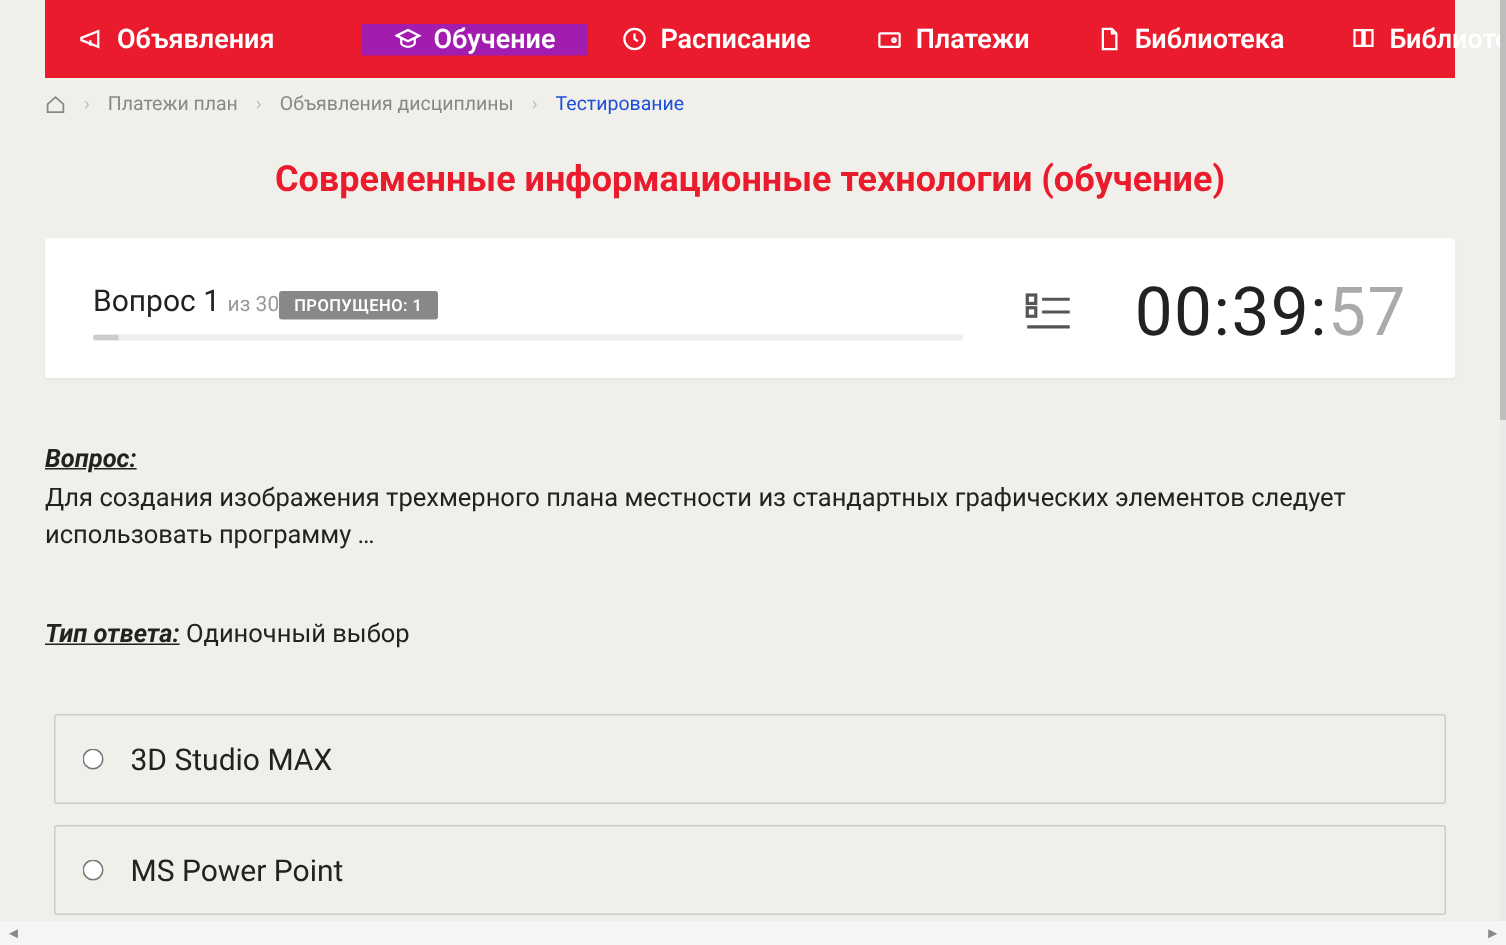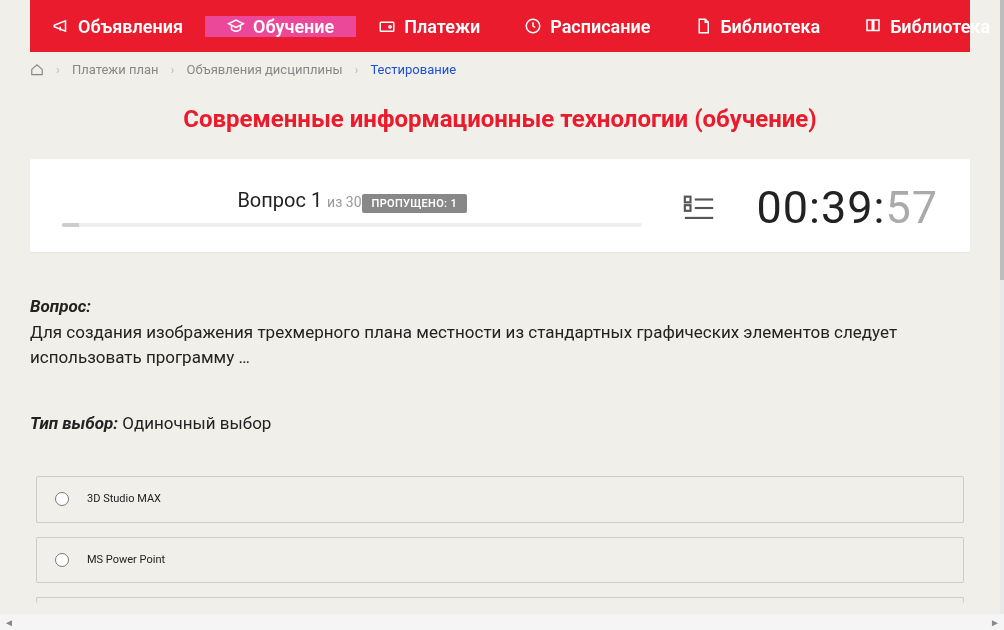--- a/index.html
+++ b/index.html
@@ -13,21 +13,21 @@
 }
 .container { width:940px; margin:0 auto; }
 
 
 .navbar { display:flex; background:#ea1b2d; height:52px;align-items:center; }
 .nav-item {
   display:flex; align-items:center; gap:8px; padding:0 22px;
   color:#fff; font-size:18px; font-weight:600; cursor:pointer;
   position:relative;
 }
-.nav-item.active { background:#ec4899; }
+.nav-item.active { background:#a21caf;margin-left:36px; }
 .nav-icon { width:18px; height:18px; flex:0 0 18px; }
 
 
 .breadcrumb {
   display:flex; align-items:center; gap:12px; padding:10px 0 8px 0;
   color:#888; font-size:13px;
 }
 .bc-item { color:#888; cursor:pointer; }
 .bc-item.current { color:#1d4ed8; cursor:default; }
 .bc-sep { color:#bbb; }
@@ -39,52 +39,52 @@
   margin:20px 0 26px 0;
 }
 
 
 .status-card {
   background:#fff; border-radius:2px; padding:22px 32px 18px 32px;
   display:flex; align-items:center; gap:40px;
   box-shadow:0 1px 2px rgba(0,0,0,0.04);
 }
 .status-left { flex:1; }
-.q-line { display:flex; align-items:baseline; justify-content:center; margin-bottom:10px; }
+.q-line { display:flex; align-items:baseline; justify-content:flex-start; margin-bottom:10px; }
 .q-num { font-size:20px; color:#222; font-weight:400; }
 .q-num .of { color:#999; font-size:14px; font-weight:400; }
 .skipped-badge {
   background:#888; color:#fff; font-size:11px; font-weight:600;
   padding:3px 10px; border-radius:2px; letter-spacing:0.3px;
 }
 .progress { height:4px; background:#eee; border-radius:2px; overflow:hidden; }
 .progress-fill { height:100%; background:#ccc; width:3%; }
 
 .list-icon { width:34px; height:34px; }
 .timer {
   font-size:45px; color:#222; font-weight:400; letter-spacing:1px;
   font-variant-numeric:tabular-nums;
 }
 .timer .sec { color:#aaa; }
 
 
 .qbody { padding:40px 0 0 0; color:#222; font-size:17px; line-height:1.5; }
-.qbody .label { font-weight:700; font-style:italic; }
+.qbody .label { font-weight:700; font-style:italic;text-decoration:underline; }
 .qbody .qtext { margin-top:2px; margin-bottom:40px; }
 .qbody .atype { margin-bottom:40px; }
 
 
 .options { padding:0 6px; }
 .option {
   border:1px solid #ccc; border-radius:2px; padding:14px 18px;
   display:flex; align-items:center; gap:18px; margin-bottom:14px;
   background:#f0efe9; cursor:pointer;
 }
 .option input[type=radio] { width:14px; height:14px; }
-.option-label { font-size:11px; color:#222; }
+.option-label { font-size:20px; color:#222; }
 .option.partial-bottom { border-bottom: none; padding-bottom: 2px; }
 
 
 .scroll-v {
   position:absolute; right:0; top:0; width:4px; height:614px; background:#e9e9e9;
 }
 .scroll-v-thumb { position:absolute; top:0; width:4px; height:280px; background:#bdbdbd; }
 .scroll-h {
   position:absolute; left:0; bottom:0; height:16px; width:1004px; background:#f5f5f5;
   display:flex; align-items:center; justify-content:space-between;
@@ -110,31 +110,31 @@
   </div>
   <div class="nav-item active">
     <svg class="nav-icon" viewBox="0 0 24 24" fill="none" stroke="#fff" stroke-width="2">
             <path d="M2 9l10-5 10 5-10 5-10-5z"></path>
             <path d="M6 11v5c0 1 3 3 6 3s6-2 6-3v-5"></path>
           </svg>
     <span>Обучение</span>
   </div>
   <div class="nav-item">
     <svg class="nav-icon" viewBox="0 0 24 24" fill="none" stroke="#fff" stroke-width="2">
+            <circle cx="12" cy="12" r="9"></circle>
+            <path d="M12 7v5l3 2"></path>
+          </svg>
+    <span>Расписание</span>
+  </div>
+  <div class="nav-item">
+    <svg class="nav-icon" viewBox="0 0 24 24" fill="none" stroke="#fff" stroke-width="2">
             <rect x="3" y="7" width="18" height="12" rx="1"></rect>
             <circle cx="16" cy="13" r="1.5"></circle>
           </svg>
     <span>Платежи</span>
-  </div>
-  <div class="nav-item">
-    <svg class="nav-icon" viewBox="0 0 24 24" fill="none" stroke="#fff" stroke-width="2">
-            <circle cx="12" cy="12" r="9"></circle>
-            <path d="M12 7v5l3 2"></path>
-          </svg>
-    <span>Расписание</span>
   </div>
   <div class="nav-item">
     <svg class="nav-icon" viewBox="0 0 24 24" fill="none" stroke="#fff" stroke-width="2">
             <path d="M7 3h8l4 4v14H7z"></path>
             <path d="M15 3v4h4"></path>
           </svg>
     <span>Библиотека</span>
   </div>
   <div class="nav-item">
     <svg class="nav-icon" viewBox="0 0 24 24" fill="none" stroke="#fff" stroke-width="2">
@@ -187,21 +187,21 @@
     <span>00:39:</span><span class="sec">57</span>
   </div>
 </div>
 
 <div class="qbody">
   <div class="qtext">
     <span class="label">Вопрос:</span><br>
     <span>Для создания изображения трехмерного плана местности из стандартных графических элементов следует использовать программу …</span>
   </div>
   <div class="atype">
-    <span class="label">Тип выбор:</span>
+    <span class="label">Тип ответа:</span>
     <span>Одиночный выбор</span>
   </div>
 
   <div class="options">
     <label class="option">
       <input type="radio" name="ans" style="">
       <span class="option-label">3D Studio MAX</span>
     </label>
     <label class="option">
       <input type="radio" name="ans" style="">

